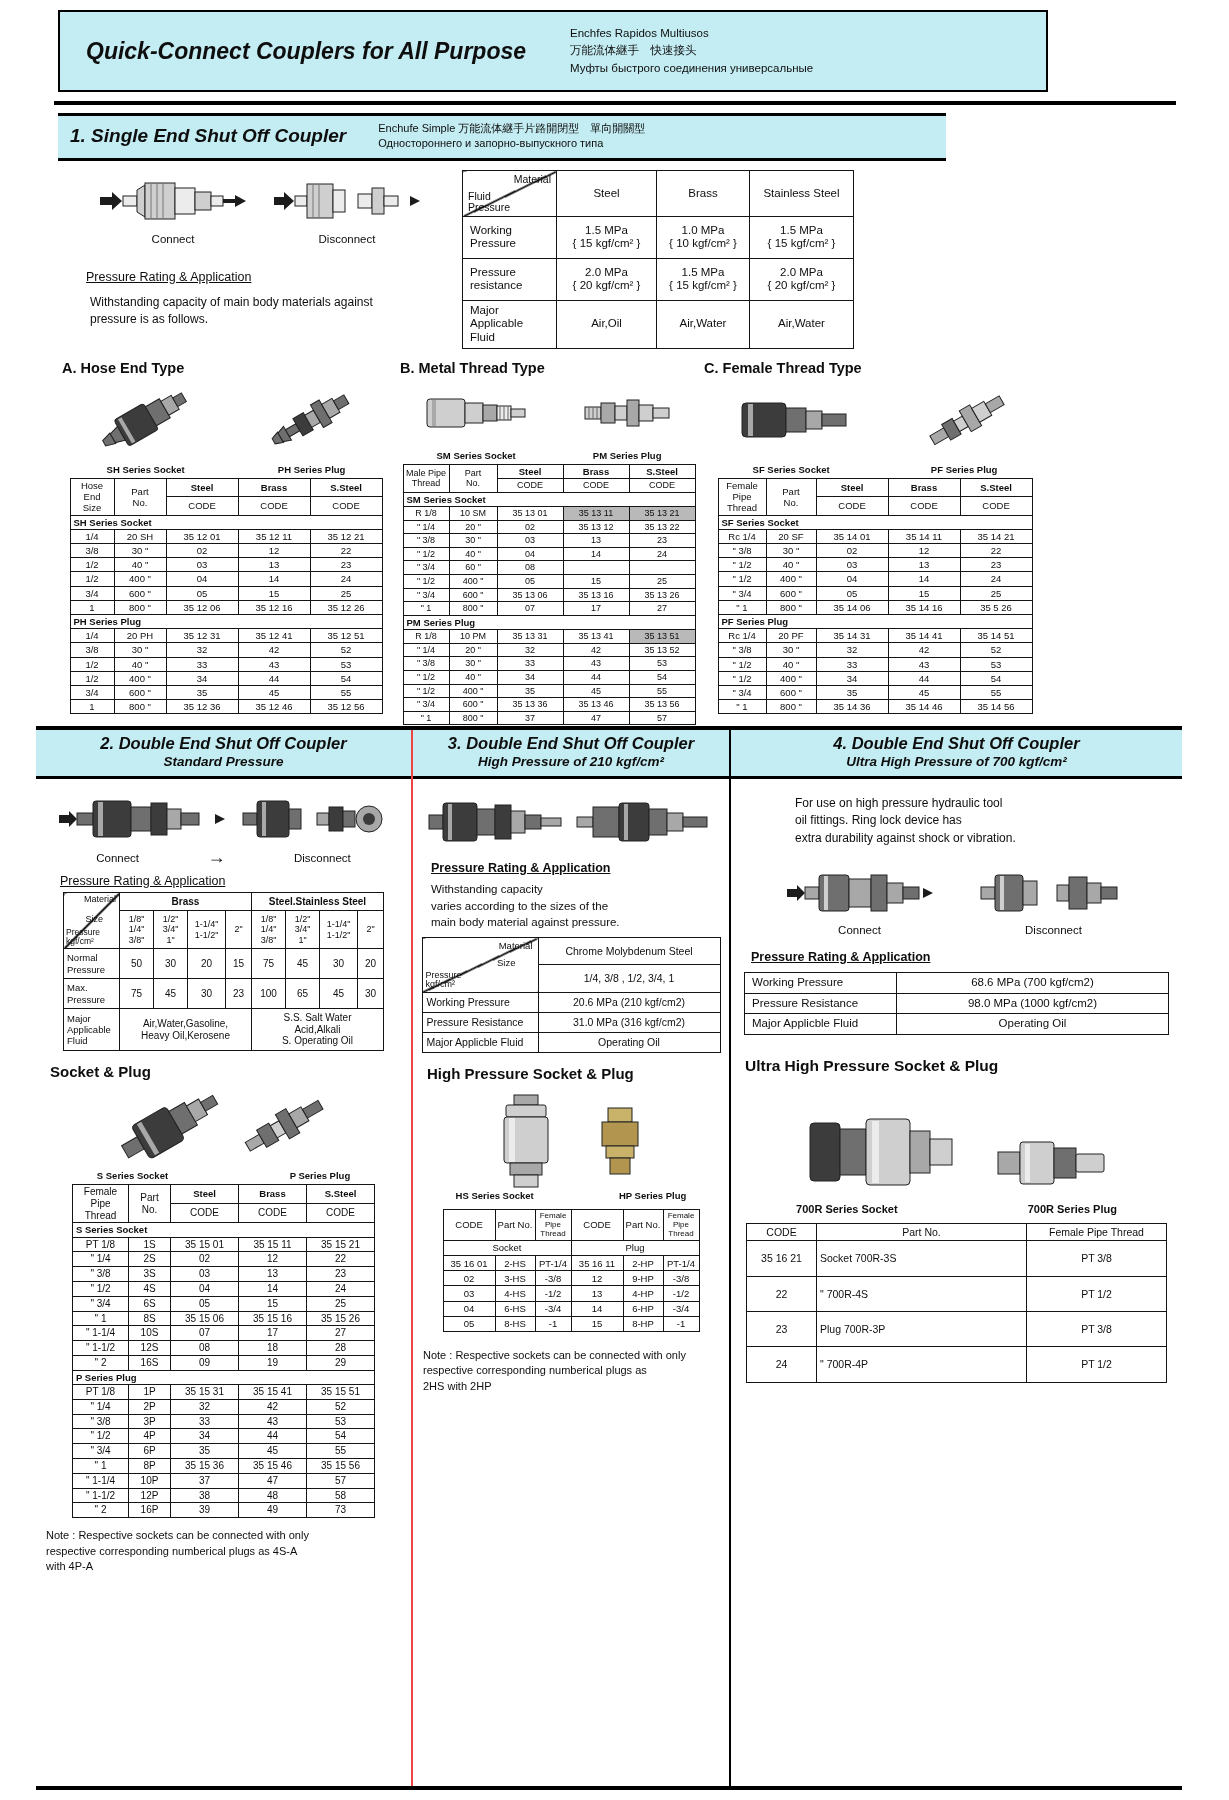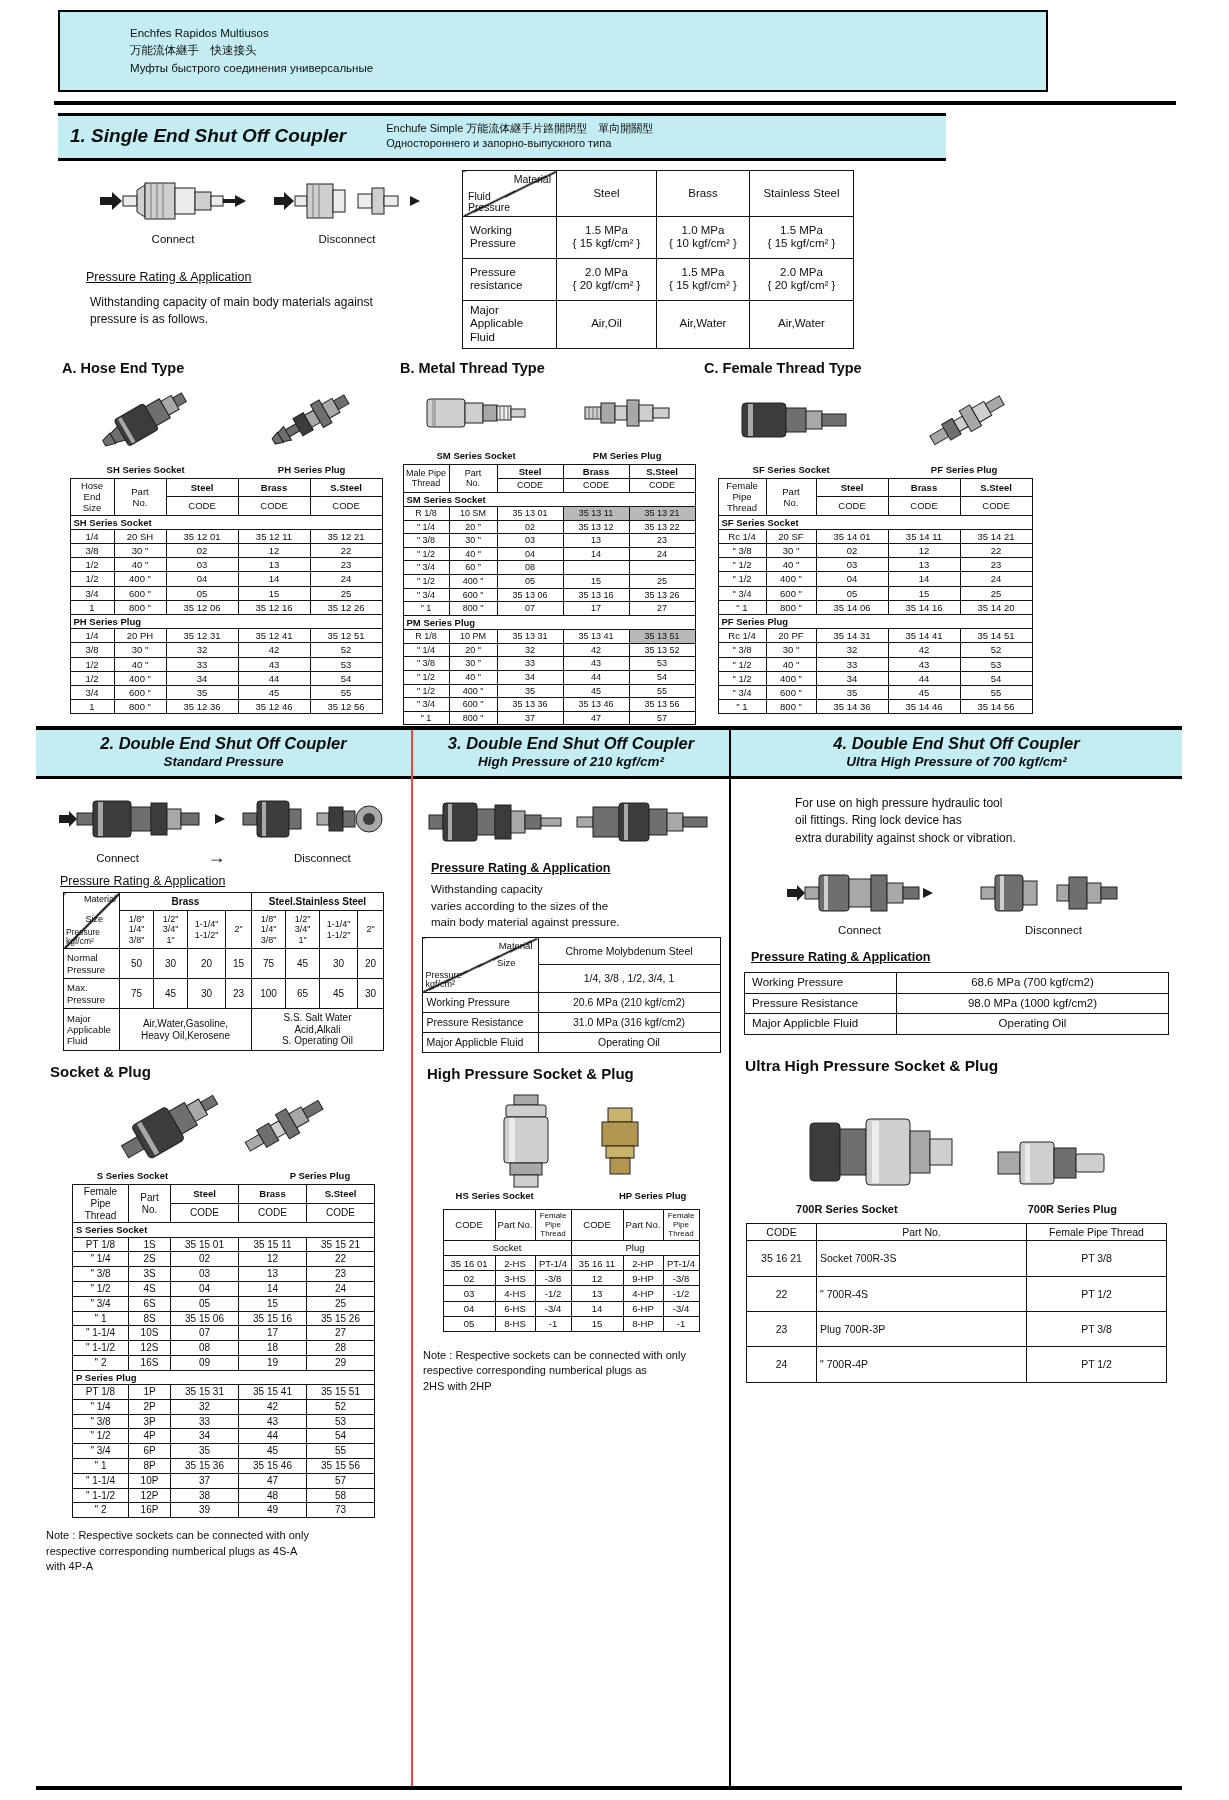--- a/index.html
+++ b/index.html
@@ -7,21 +7,21 @@
   body{position:relative;width:1229px;height:1800px;font-family:"Liberation Sans",sans-serif;color:#0e0e0e;overflow:hidden}
   .abs{position:absolute}
   .cyan{background:#c4edf3}
   
   .header-box{left:58px;top:10px;width:990px;height:82px;border:2px solid #000;display:flex;align-items:center;padding:0 26px;gap:44px}
   .hb-title{font-size:23px;font-weight:bold;font-style:italic}
   .hb-kr{font-size:17px;font-weight:bold;font-style:italic;margin-top:5px}
   .hb-right{font-size:11.5px;line-height:1.5}
   .rule1{left:54px;top:101px;width:1122px;height:4px;background:#000}
   
-  .s1bar{left:58px;top:113px;width:888px;border-top:3px solid #000;border-bottom:3px solid #000;display:flex;align-items:center;padding:5px 12px 7px;gap:40px}
+  .s1bar{left:58px;top:113px;width:888px;border-top:3px solid #000;border-bottom:3px solid #000;display:flex;align-items:center;padding:5px 12px 7px;gap:32px}
   .s1title{font-size:19px;font-weight:bold;font-style:italic;white-space:nowrap}
   .s1sub{font-size:11px;line-height:1.35}
   .prh{font-size:12.5px;text-decoration:underline}
   .prh.b{font-weight:bold}
   .s1intro{font-size:12px;line-height:1.4;white-space:pre-line}
   
   table{border-collapse:collapse;background:#fff}
   th,td{border:1px solid #141414;text-align:center;vertical-align:middle;white-space:pre-line;line-height:1.18}
   .hl{background:#b9b9b9}
   .al{text-align:left;padding-left:5px}
@@ -100,20 +100,21 @@
   
   .f1{fill:#ececec}.f2{fill:#cfcfcf}.f3{fill:#a8a8a8}.f4{fill:#6f6f6f}.f5{fill:#3c3c3c}.f6{fill:#1c1c1c}
   .sk{stroke:#222;stroke-width:1}
   .brass1{fill:#c9b26a}.brass2{fill:#b2964f}
 </style>
 </head>
 <body>
 
 <div class="abs header-box cyan">
   <div>
+    <div class="hb-title">Quick-Connect Couplers for All Purpose</div>
   </div>
   <div class="hb-right">
     <div>Enchfes Rapidos Multiusos</div>
     <div>万能流体継手　快速接头</div>
     <div>Муфты быстрого соединения универсальные</div>
   </div>
 </div>
 <div class="abs rule1"></div>
 
 <div class="abs s1bar cyan">
@@ -628,21 +629,21 @@
           <td>600 "</td>
           <td>05</td>
           <td>15</td>
           <td>25</td>
         </tr>
         <tr>
           <td>"  1</td>
           <td>800 "</td>
           <td>35 14 06</td>
           <td>35 14 16</td>
-          <td>35 14 20</td>
+          <td>35 5 26</td>
         </tr>
         <tr>
           <td colspan="5" class="sec">PF Series Plug</td>
         </tr>
         <tr>
           <td>Rc 1/4</td>
           <td>20 PF</td>
           <td>35 14 31</td>
           <td>35 14 41</td>
           <td>35 14 51</td>

